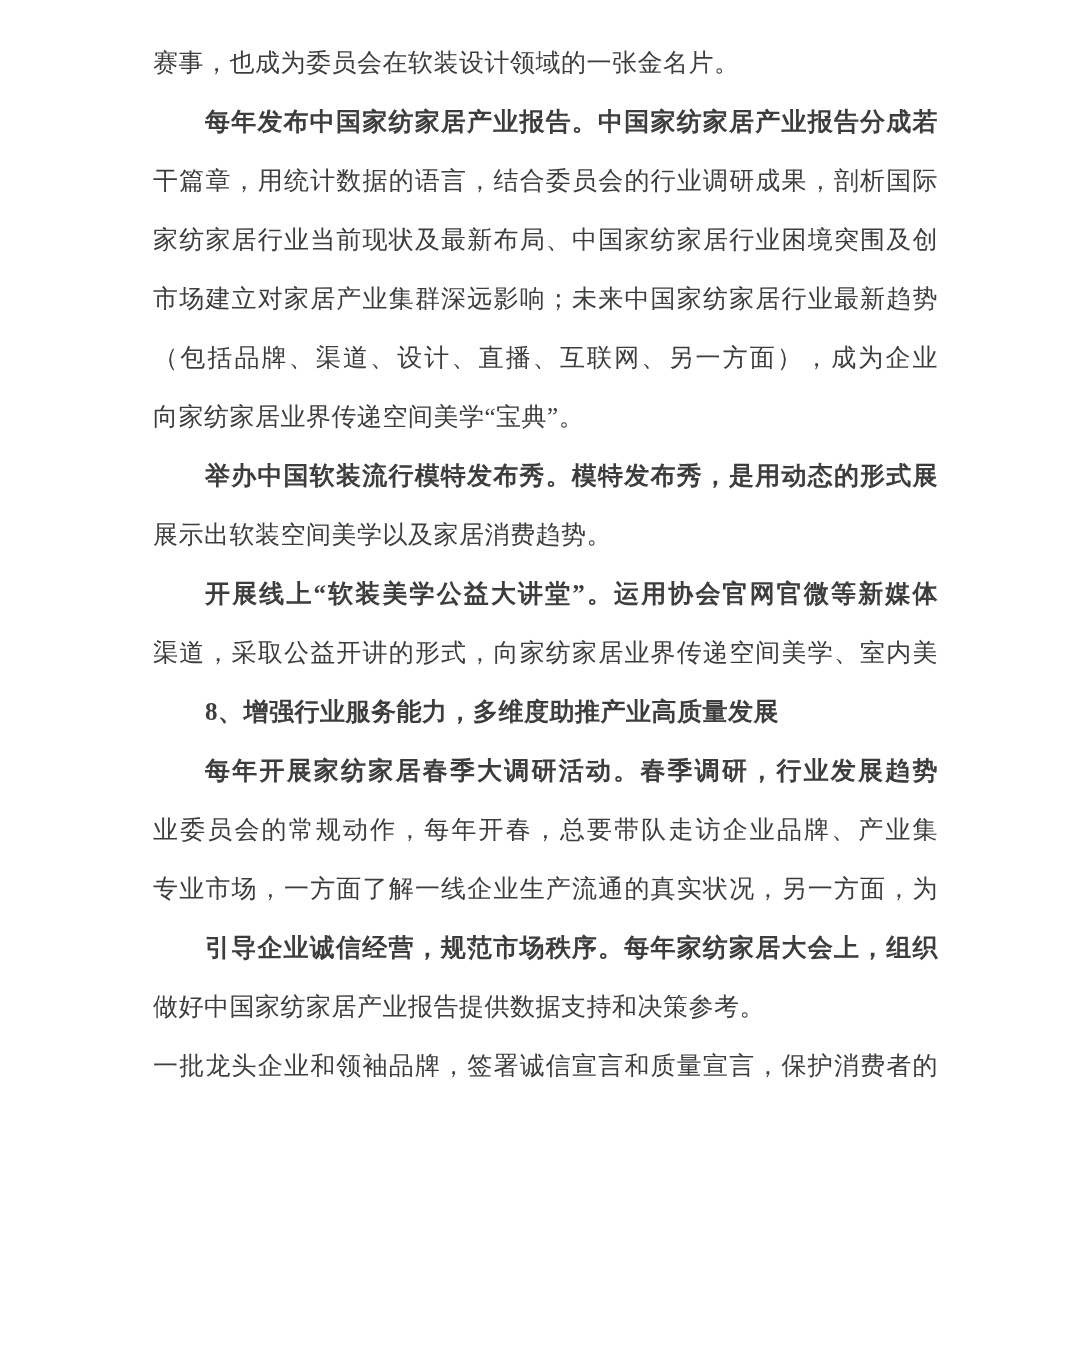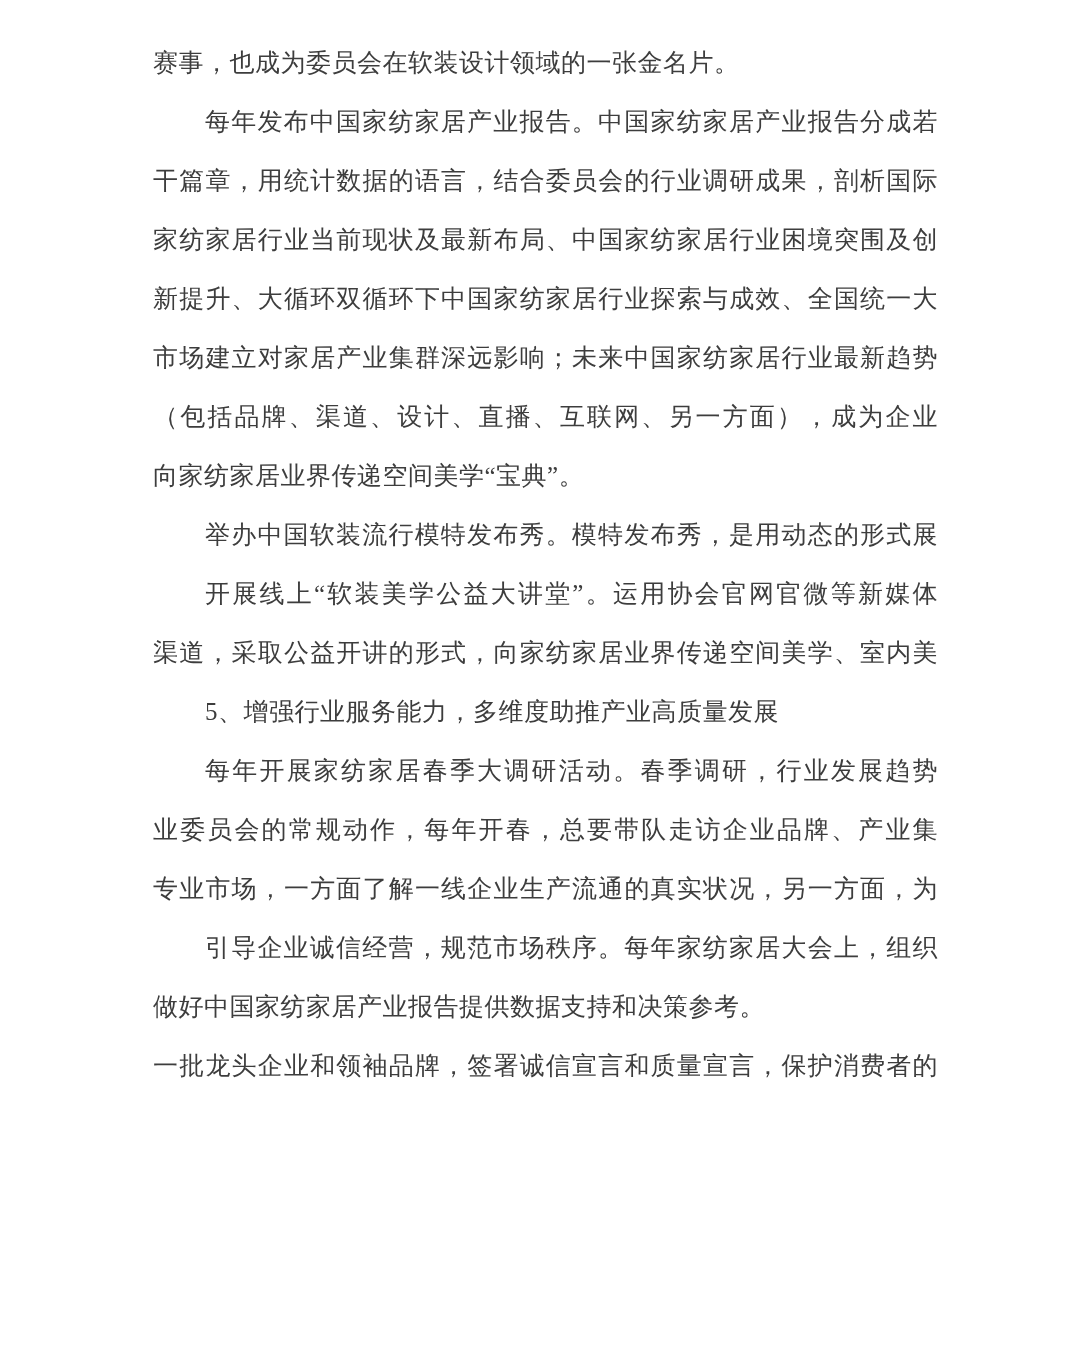--- a/index.html
+++ b/index.html
@@ -30,39 +30,40 @@
     text-align: justify;
     text-align-last: justify;
     letter-spacing: 0.5px;
   }
   .line.end {
     text-align: left;
     text-align-last: auto;
   }
   .line.indent {
     text-indent: 52px;
+    font-weight: bold;
   }
 </style>
 </head>
 <body>
 
 <div class="page">
   <div class="doc">
     <div class="line end">赛事，也成为委员会在软装设计领域的一张金名片。</div>
     <div class="line indent">每年发布中国家纺家居产业报告。中国家纺家居产业报告分成若</div>
     <div class="line">干篇章，用统计数据的语言，结合委员会的行业调研成果，剖析国际</div>
     <div class="line">家纺家居行业当前现状及最新布局、中国家纺家居行业困境突围及创</div>
-    <div class="line">新提升、大循环双循环下中国家纺家居行业探索与成效、全国统一大</div>
     <div class="line">市场建立对家居产业集群深远影响；未来中国家纺家居行业最新趋势</div>
     <div class="line">（包括品牌、渠道、设计、直播、互联网、另一方面），成为企业</div>
     <div class="line end">向家纺家居业界传递空间美学“宝典”。</div>
     <div class="line indent">举办中国软装流行模特发布秀。模特发布秀，是用动态的形式展</div>
+    <div class="line end">展示出软装空间美学以及家居消费趋势。</div>
     <div class="line indent">开展线上“软装美学公益大讲堂”。运用协会官网官微等新媒体</div>
     <div class="line">渠道，采取公益开讲的形式，向家纺家居业界传递空间美学、室内美</div>
-    <div class="line indent end">5、增强行业服务能力，多维度助推产业高质量发展</div>
+    <div class="line indent end">8、增强行业服务能力，多维度助推产业高质量发展</div>
     <div class="line indent">每年开展家纺家居春季大调研活动。春季调研，行业发展趋势</div>
     <div class="line">业委员会的常规动作，每年开春，总要带队走访企业品牌、产业集群、</div>
     <div class="line">专业市场，一方面了解一线企业生产流通的真实状况，另一方面，为</div>
     <div class="line indent">引导企业诚信经营，规范市场秩序。每年家纺家居大会上，组织</div>
     <div class="line end">做好中国家纺家居产业报告提供数据支持和决策参考。</div>
     <div class="line">一批龙头企业和领袖品牌，签署诚信宣言和质量宣言，保护消费者的</div>
   </div>
 </div>
 
 </body></html>

